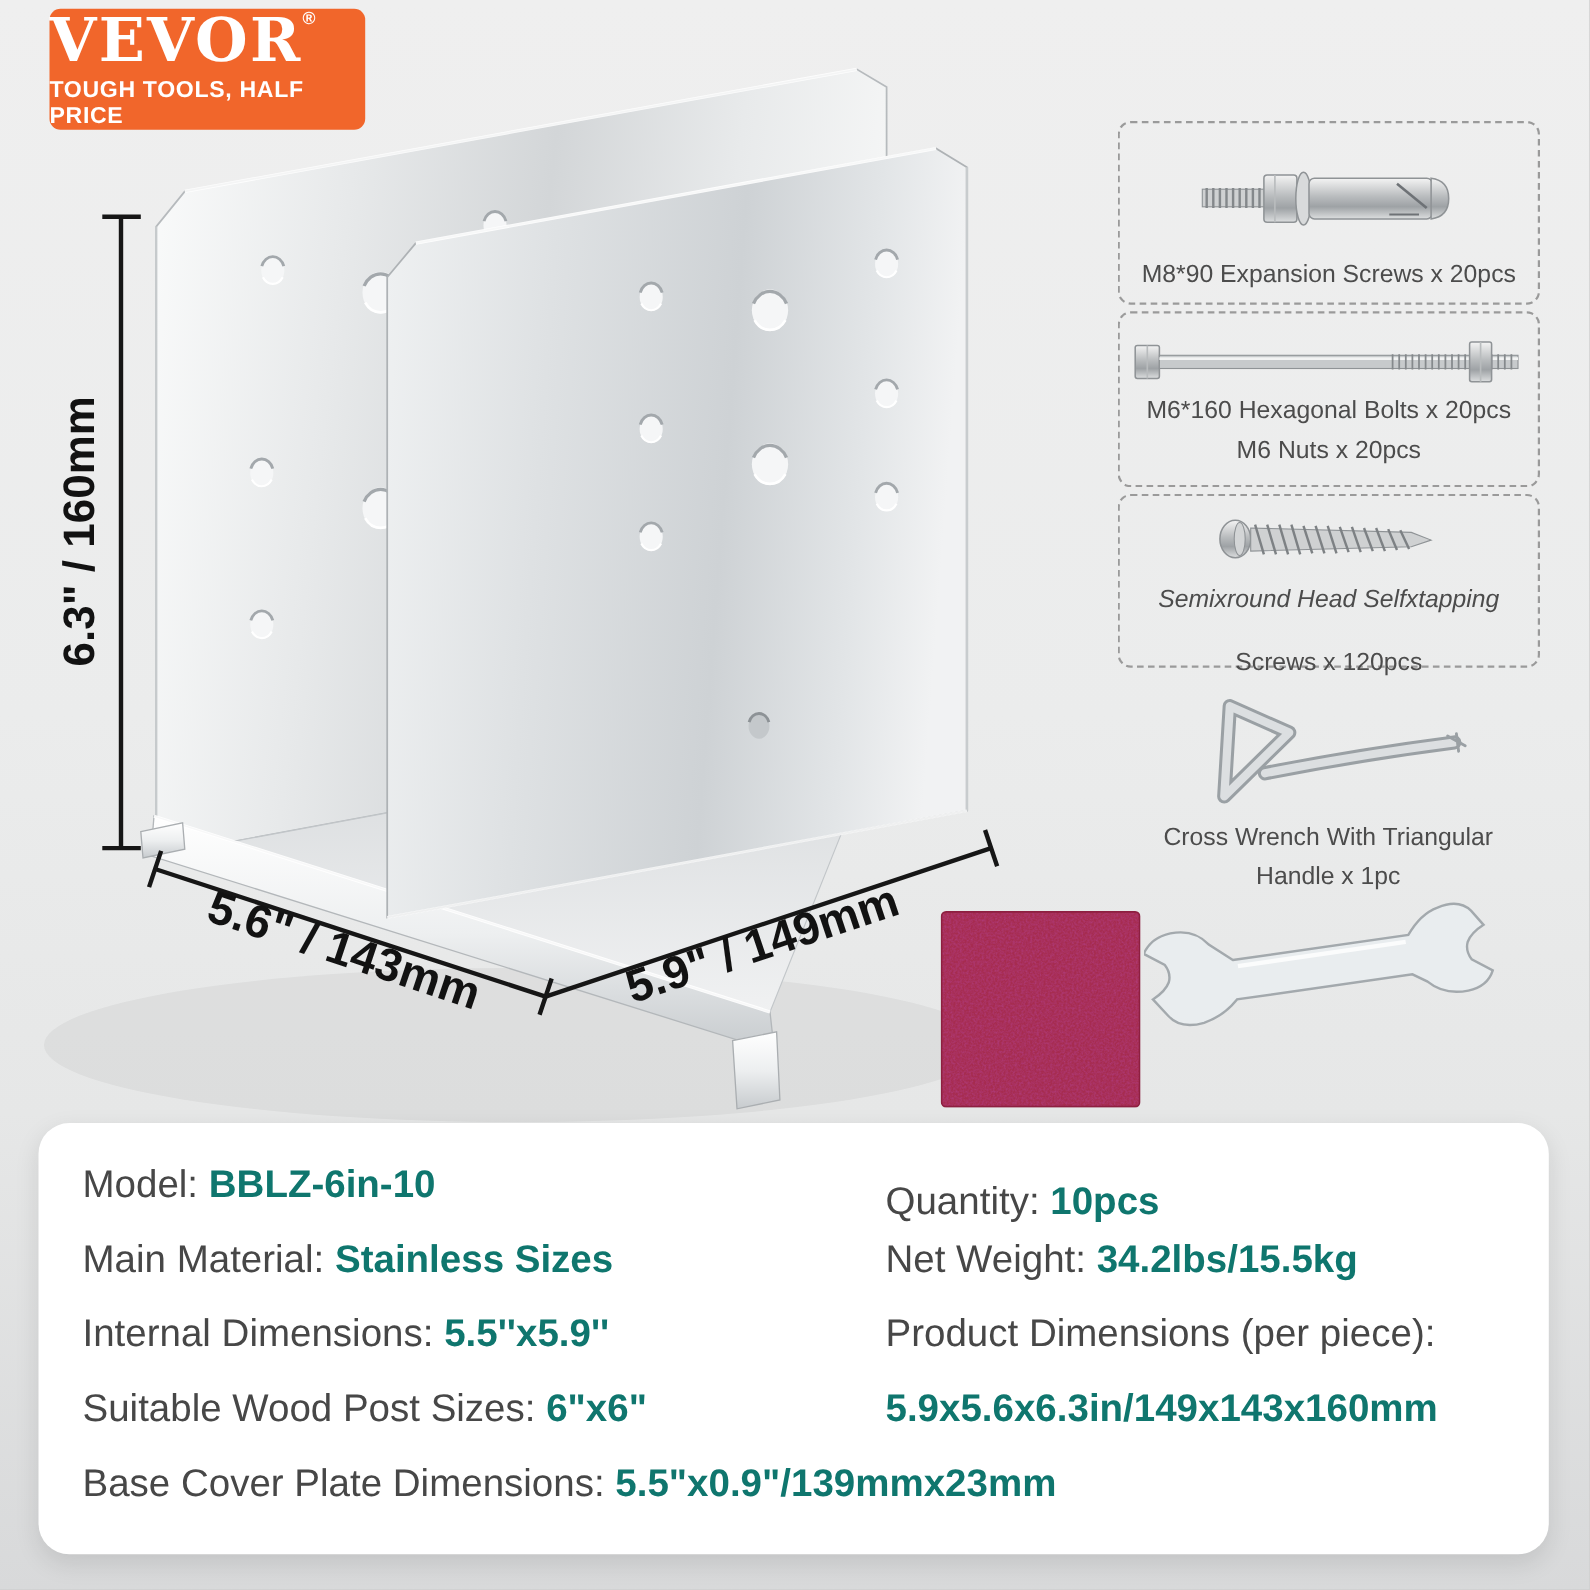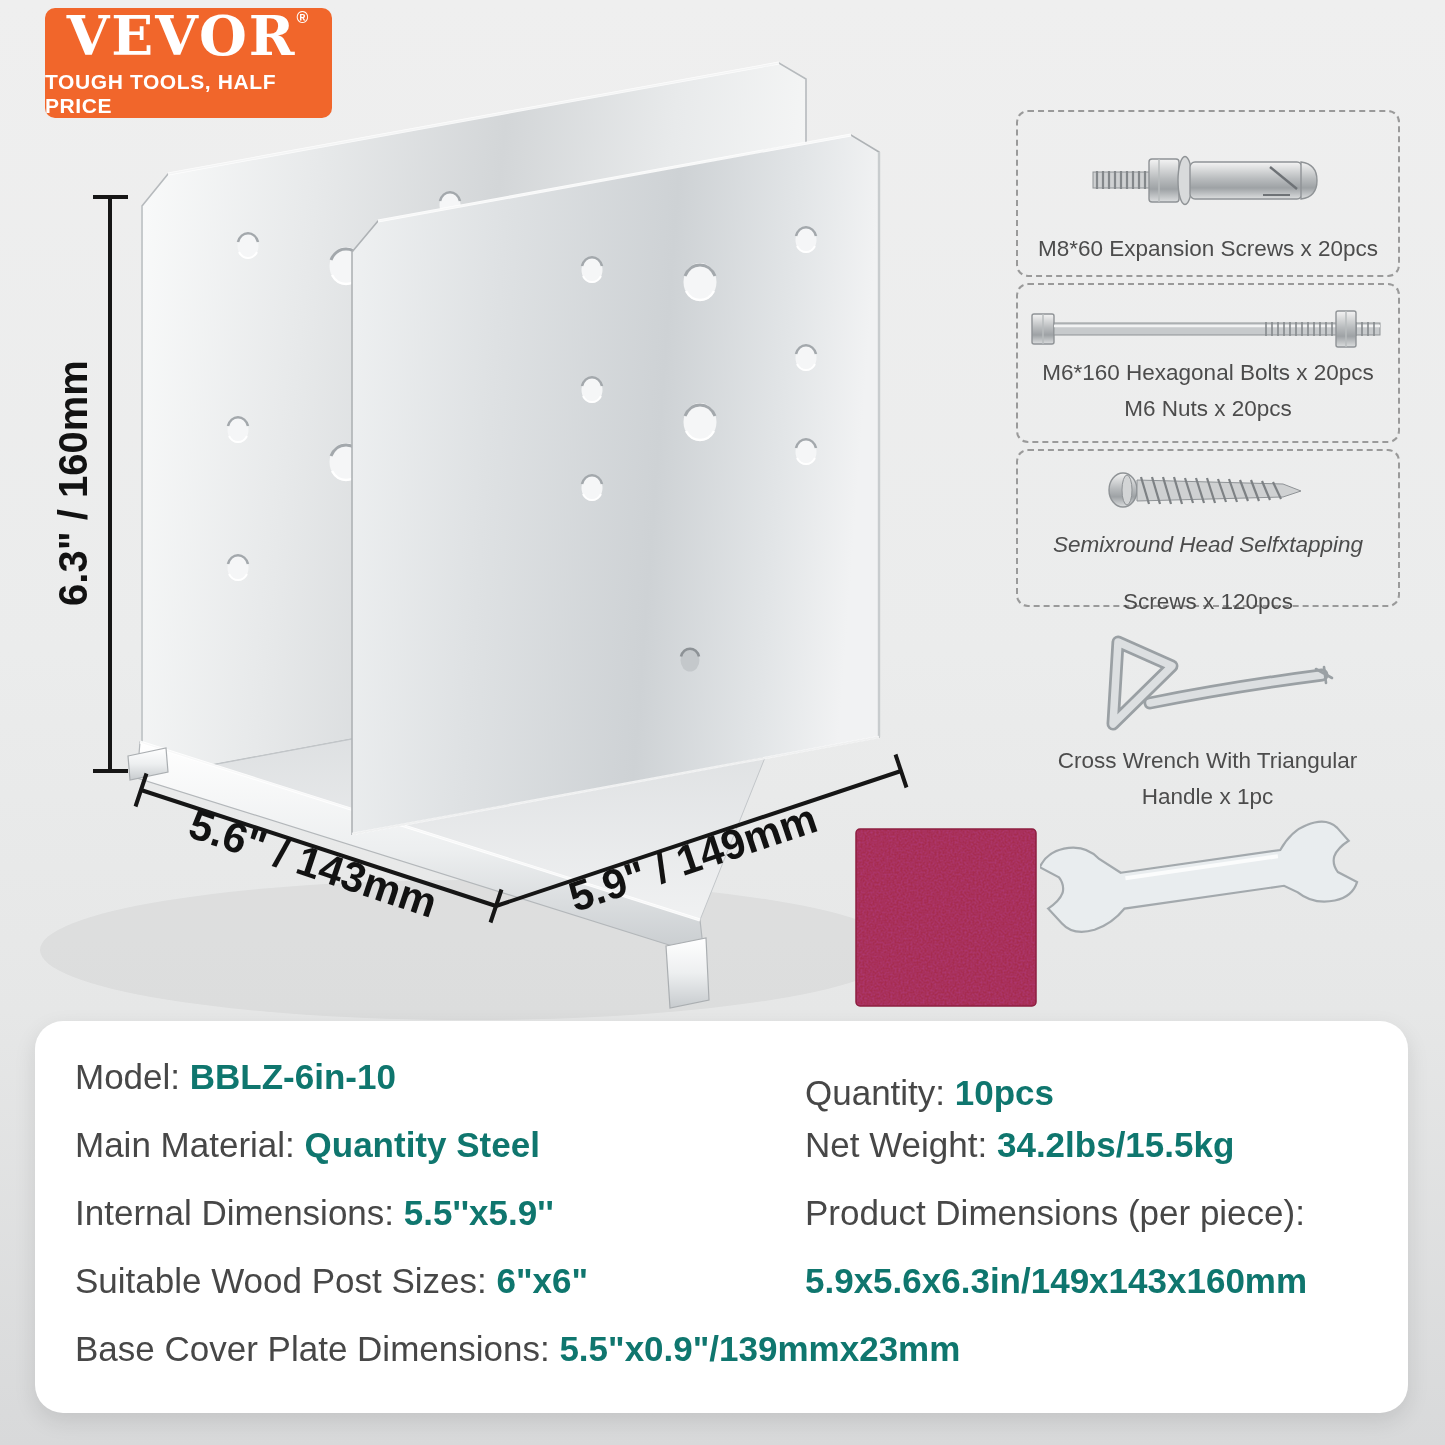--- a/index.html
+++ b/index.html
@@ -4,21 +4,21 @@
 <style>
   html,body{margin:0;padding:0;background:#cfcfcf;}
   #canvas{
     position:relative;width:1445px;height:1445px;overflow:hidden;
     background:linear-gradient(180deg,#efefef 0%,#ebecec 45%,#e6e7e7 70%,#d8d9da 100%);
     font-family:"Liberation Sans", sans-serif;
   }
   
   .logo{
     position:absolute;left:45px;top:8px;width:287px;height:110px;
-    border-radius:10px;display:flex;flex-direction:column;align-items:center;justify-content:center;
+    border-radius:10px;display:flex;flex-direction:column;align-items:flex-start;justify-content:center;
   }
   .logo .word{
     color:#fff;font-family:"DejaVu Serif", serif;font-weight:800;
     font-size:55px;line-height:55px;letter-spacing:2px;display:flex;align-items:flex-start;
   }
   .logo .reg{font-size:16px;line-height:16px;margin-top:2px;font-family:"Liberation Sans",sans-serif;}
   .logo .tagline{
     color:#fff;font-weight:700;font-size:21px;letter-spacing:.6px;margin-top:7px;
     font-family:Liberation Sans, sans-serif;
   }
@@ -253,21 +253,21 @@
       </g>
       <rect x="64" y="14" width="30" height="43" rx="3" fill="url(#gMetalH)" stroke-width="1.4"></rect>
       <line x1="74" y1="14" x2="74" y2="57" stroke="#b9bcbe" stroke-width="1.5"></line>
       <ellipse cx="100" cy="35.5" rx="7" ry="24" fill="#d8dadb" stroke-width="1.4"></ellipse>
       <rect x="105" y="17" width="112" height="37" rx="5" fill="url(#gMetalH)" stroke-width="1.4"></rect>
       <line x1="185" y1="22" x2="212" y2="44" stroke="#6e7276" stroke-width="2.4"></line>
       <line x1="178" y1="50" x2="205" y2="50" stroke="#6e7276" stroke-width="2"></line>
       <path d="M216,17 q16,2 16,18.5 q0,16.5 -16,18.5 Z" fill="url(#gMetalH)" stroke-width="1.4"></path>
     </g>
   </svg>
-  <div class="acc-label" style="left:1016px;width:384px;top:236px;">M8*60 Expansion Screws x 20pcs</div>
+  <div class="acc-label" style="left:1016px;width:384px;top:236px;">M8*90 Expansion Screws x 20pcs</div>
 
   <div class="acc-box" style="top:283px;height:160px;"></div>
   <svg class="acc-svg" style="left:1026px;top:300px;" width="364" height="56" viewBox="0 0 364 56">
     <g stroke="#8f9396">
       <rect x="6" y="14" width="22" height="30" rx="2" fill="url(#gMetalH)" stroke-width="1.4"></rect>
       <line x1="17" y1="14" x2="17" y2="44" stroke="#b9bcbe" stroke-width="1.5"></line>
       <rect x="28" y="23" width="326" height="12" fill="#c7cacc" stroke-width="1"></rect>
       <line x1="28" y1="26" x2="354" y2="26" stroke="#f2f3f3" stroke-width="2.5"></line>
       <g stroke="#85898c" stroke-width="1.6">
         <line x1="240" y1="22" x2="240" y2="36"></line>
@@ -356,21 +356,21 @@
     <rect x="1" y="1" width="180" height="177" rx="4" fill="none" stroke="#8d1f40" stroke-width="1.5"></rect>
   </svg>
 
   <div class="panel">
     <div class="spec-row col-l" style="top:36px;">
       <span class="lab">Model:</span>
       <span class="val">BBLZ-6in-10</span>
     </div>
     <div class="spec-row col-l" style="top:104px;">
       <span class="lab">Main Material:</span>
-      <span class="val">Quantity Steel</span>
+      <span class="val">Stainless Sizes</span>
     </div>
     <div class="spec-row col-l" style="top:172px;">
       <span class="lab">Internal Dimensions:</span>
       <span class="val">5.5''x5.9''</span>
     </div>
     <div class="spec-row col-l" style="top:240px;">
       <span class="lab">Suitable Wood Post Sizes:</span>
       <span class="val">6"x6"</span>
     </div>
     <div class="spec-row col-l" style="top:308px;">

